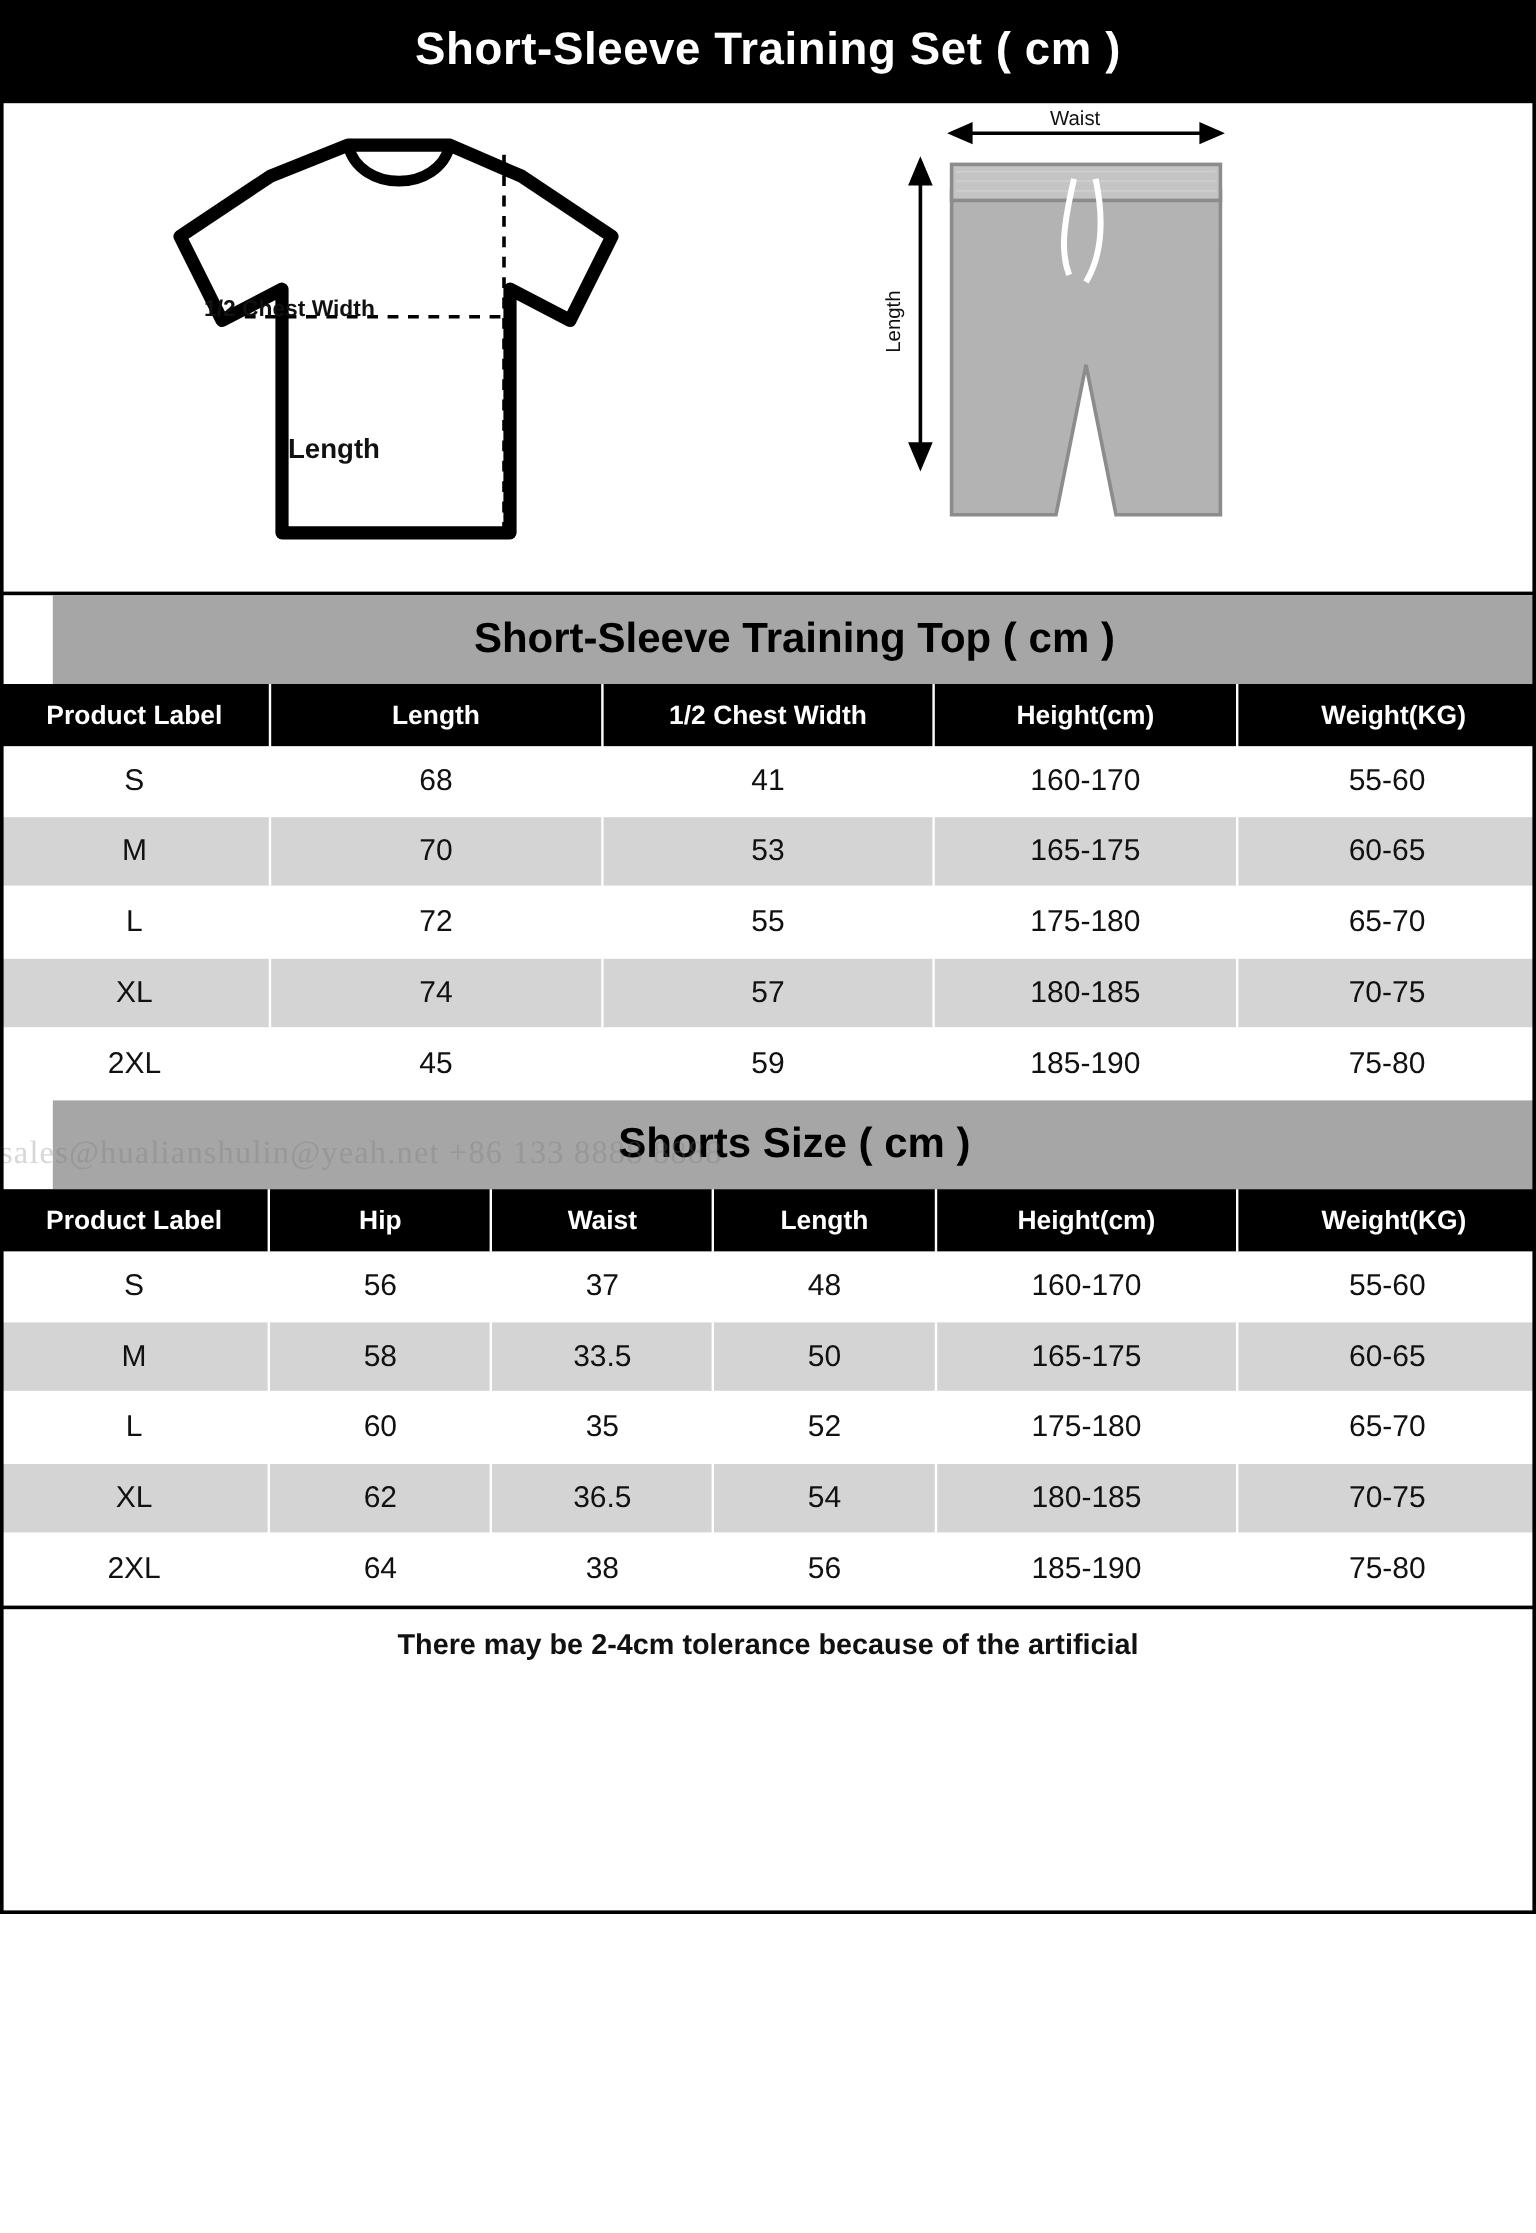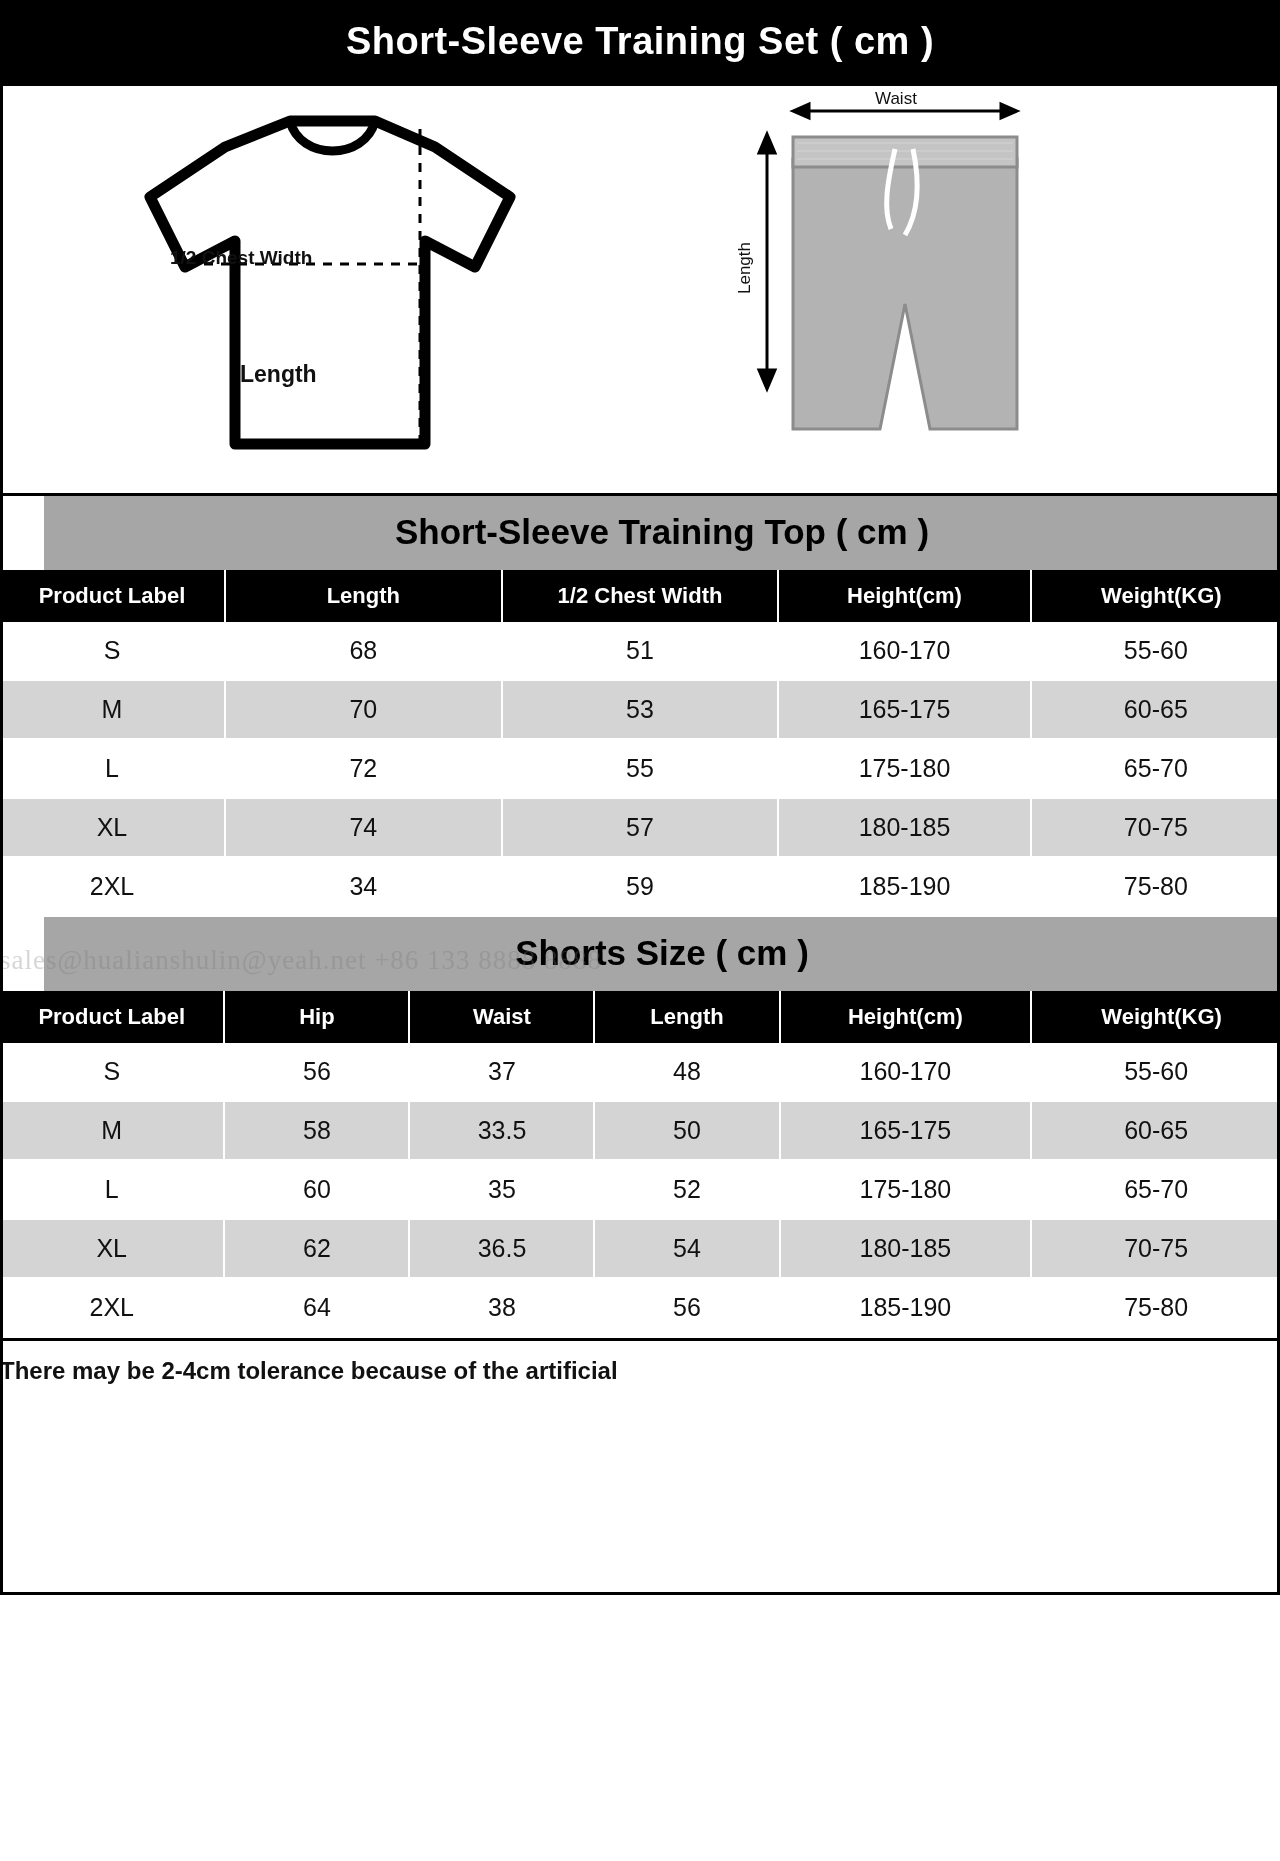--- a/index.html
+++ b/index.html
@@ -90,21 +90,21 @@
     padding: 14px 2px;
     border-right: 2px solid #ffffff;
     border-bottom: 2px solid #ffffff;
   }
   td:last-child { border-right: none; }
   tr.row-odd td { background: #ffffff; }
   tr.row-even td { background: #d4d4d4; }
 
   
   .footer-note {
-    text-align: left;
+    text-align: center;
     font-size: 24px;
     font-weight: bold;
     color: #111111;
     padding: 16px 0 18px 0;
     border-top: 3px solid #000000;
     background: #ffffff;
   }
 
   
   .watermark {
@@ -198,21 +198,21 @@
         <th>Length</th>
         <th>1/2 Chest Width</th>
         <th>Height(cm)</th>
         <th>Weight(KG)</th>
       </tr>
     </thead>
     <tbody>
       <tr class="row-odd">
         <td>S</td>
         <td>68</td>
-        <td>51</td>
+        <td>41</td>
         <td>160-170</td>
         <td>55-60</td>
       </tr>
       <tr class="row-even">
         <td>M</td>
         <td>70</td>
         <td>53</td>
         <td>165-175</td>
         <td>60-65</td>
       </tr>
@@ -225,21 +225,21 @@
       </tr>
       <tr class="row-even">
         <td>XL</td>
         <td>74</td>
         <td>57</td>
         <td>180-185</td>
         <td>70-75</td>
       </tr>
       <tr class="row-odd">
         <td>2XL</td>
-        <td>34</td>
+        <td>45</td>
         <td>59</td>
         <td>185-190</td>
         <td>75-80</td>
       </tr>
     </tbody>
   </table>
 
   <div class="section-header">
     <div class="sh-text">Shorts Size ( cm )</div>
   </div>

